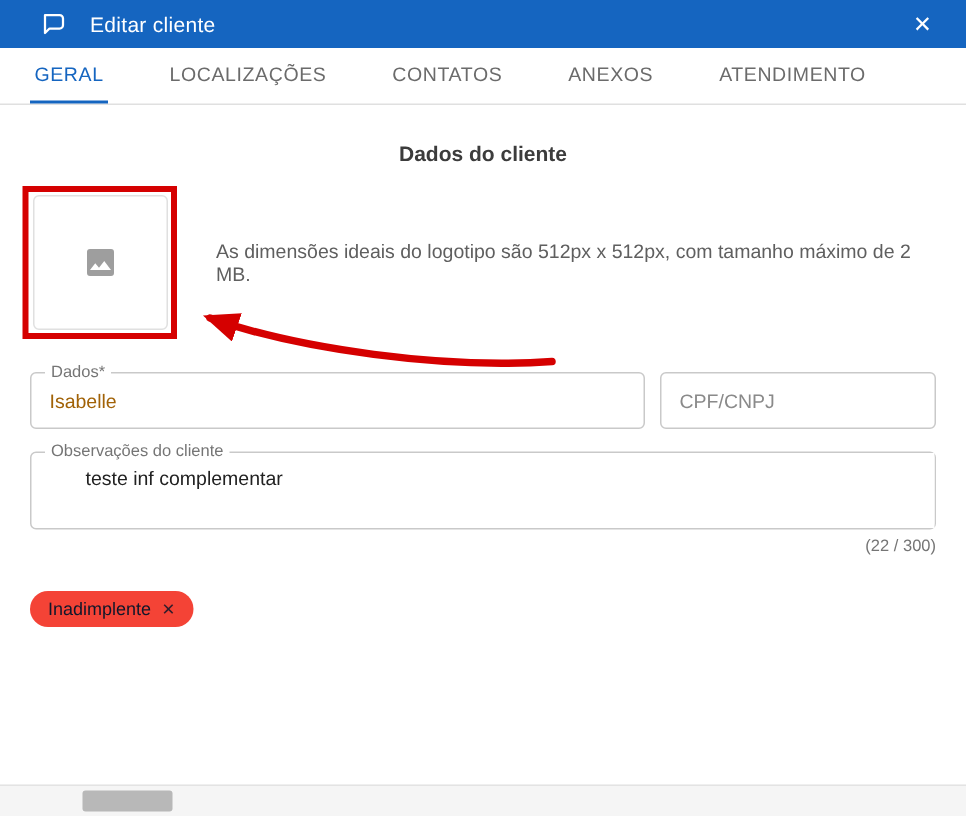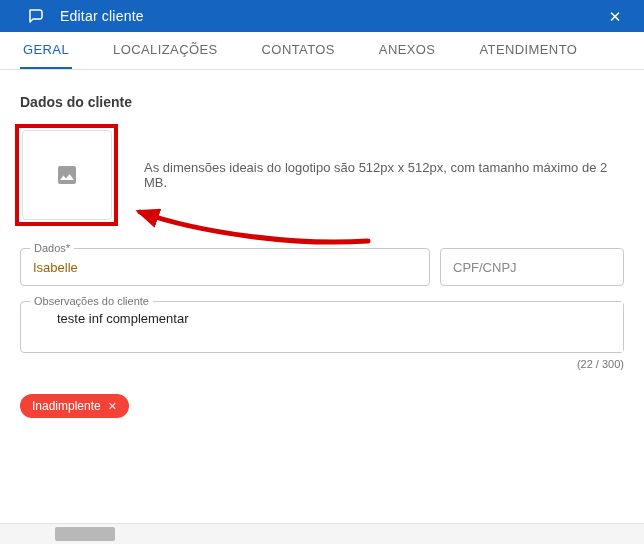--- a/index.html
+++ b/index.html
@@ -28,21 +28,21 @@
   }
   .tab {
     display:flex; align-items:center; font-size:13px; font-weight:500;
     letter-spacing:.4px; color:#6b6b6b; cursor:pointer; padding:4px 3px;
     border-bottom:2px solid transparent;
   }
   .tab.active { color:#1565c0; border-bottom-color:#1565c0; }
 
   
   .content { padding:0 20px; }
-  .section-title { font-size:14px; font-weight:600; color:#3c3c3c; margin:24px 0 20px 0; }
+  .section-title { font-size:14px; font-weight:600; color:#3c3c3c; margin:24px 0 20px 0;text-align:center; }
 
   .upload-row { display:flex; align-items:center; margin-left:2px; margin-bottom:28px; }
   .upload-box-wrap { position:relative; width:90px; height:90px; }
   .upload-box {
     width:90px; height:90px; background:#fff; border:1px solid #e0e0e0;
     border-radius:4px; display:flex; align-items:center; justify-content:center; cursor:pointer;
   }
   .annotation-rect {
     position:absolute; left:-7px; top:-6px; width:103px; height:102px;
     border:4px solid #d50000; pointer-events:none; z-index:30;
@@ -65,21 +65,21 @@
 
   .field.textarea { margin-top:15px; height:52px;padding-left:24px; }
   .field.textarea textarea {
     border:none; outline:none; resize:none; width:100%; height:100%;
     padding:9px 12px; font-size:13px; color:#222; font-family:"Liberation Sans", sans-serif;
   }
   .counter { text-align:right; font-size:11px; color:#757575; margin-top:5px; }
 
   .chip {
     display:inline-flex; align-items:center; gap:7px; margin-top:24px;
-    background:#f44336; color:#ffffff; font-size:12px; padding:0 12px; height:24px;
+    background:#f44336; color:#0f172a; font-size:12px; padding:0 12px; height:24px;
     border-radius:13px; cursor:pointer;
   }
   .chip .chip-close { font-size:11px; opacity:.85; cursor:pointer; }
 
   
   .arrow-overlay { position:absolute; inset:0; pointer-events:none; z-index:40; }
 
   
   .footer {
     position:absolute; left:0; right:0; bottom:0; height:21px;

